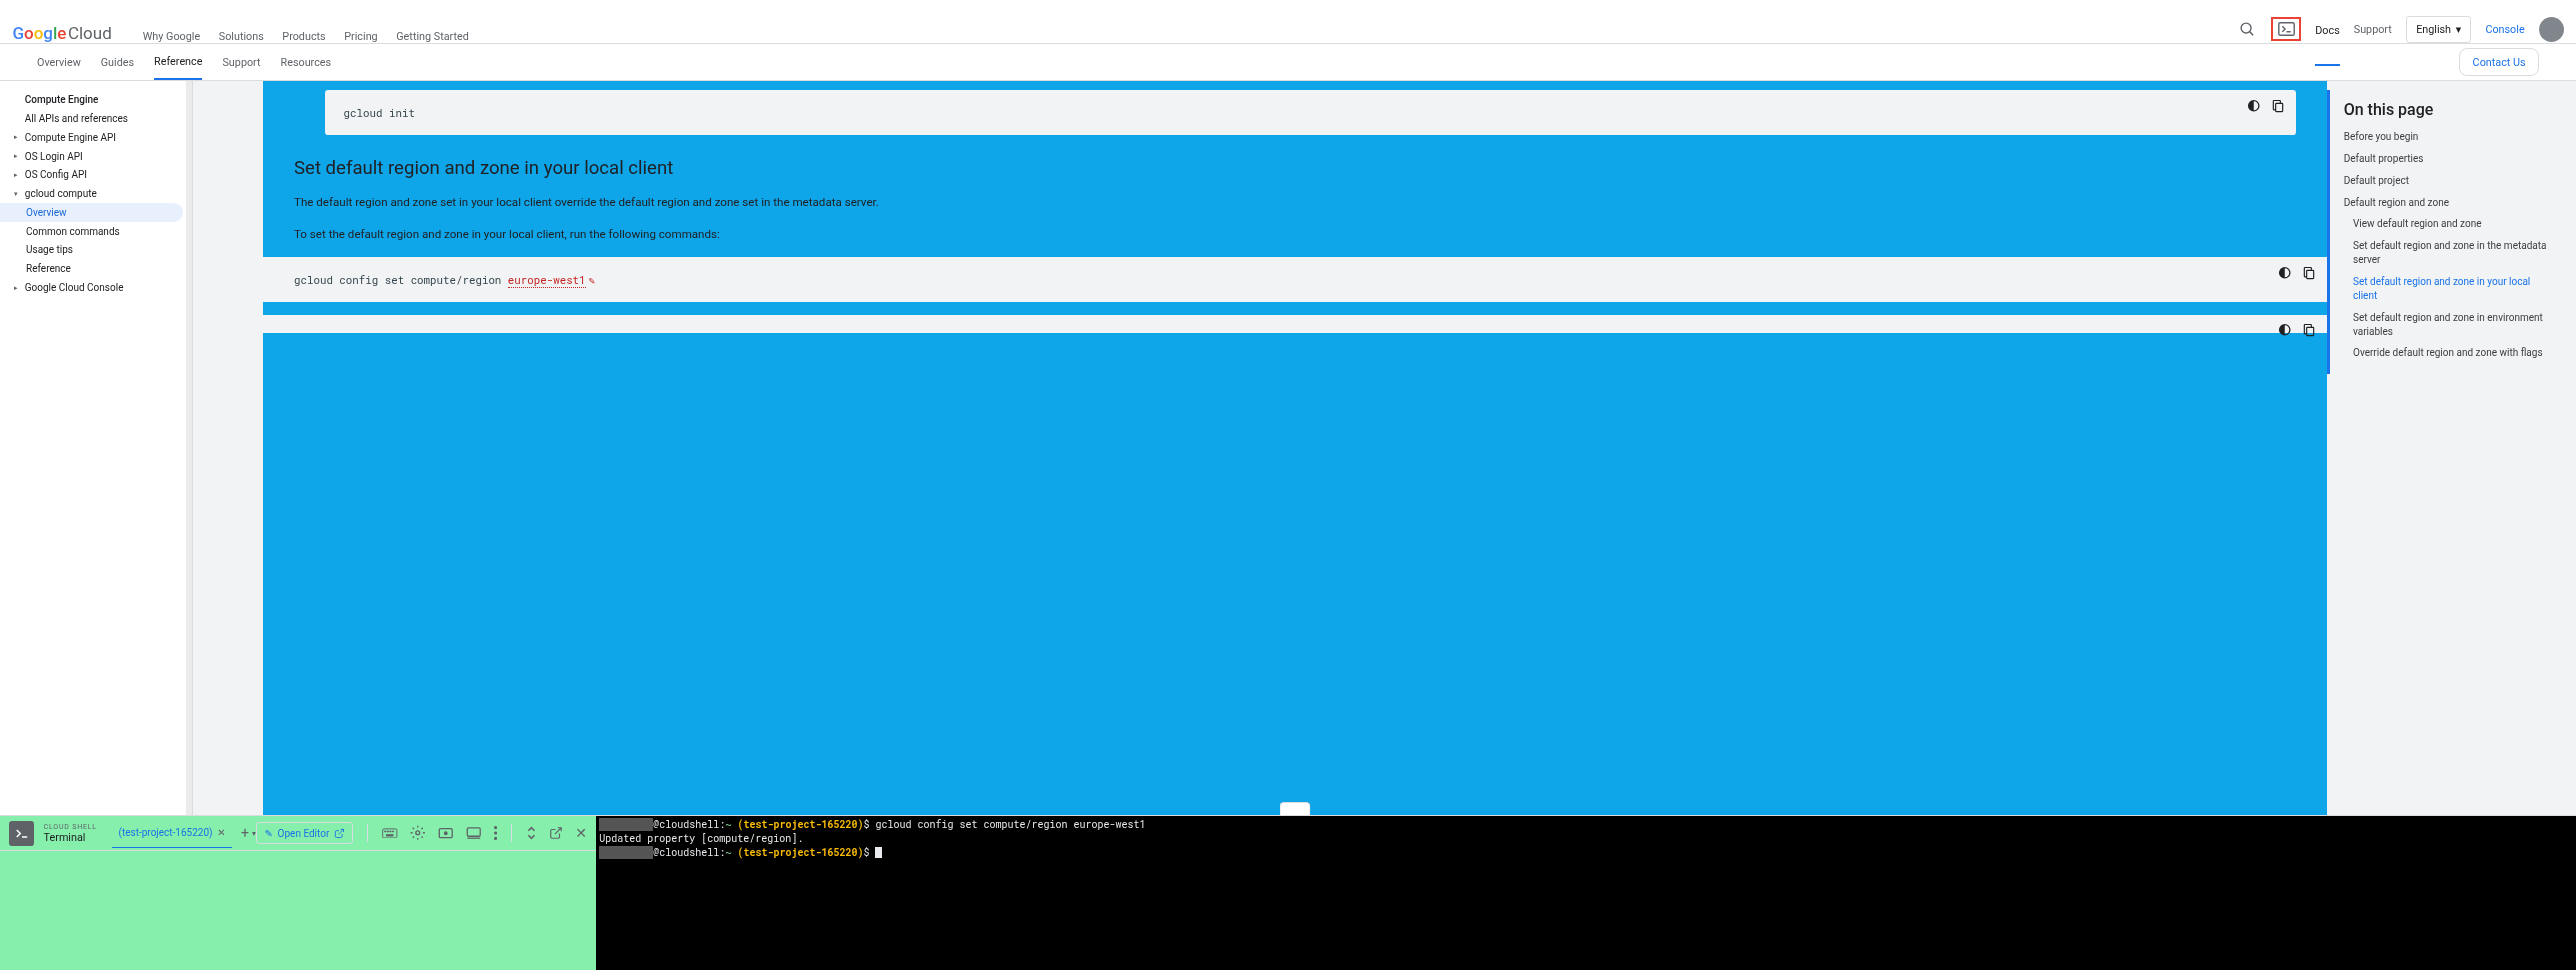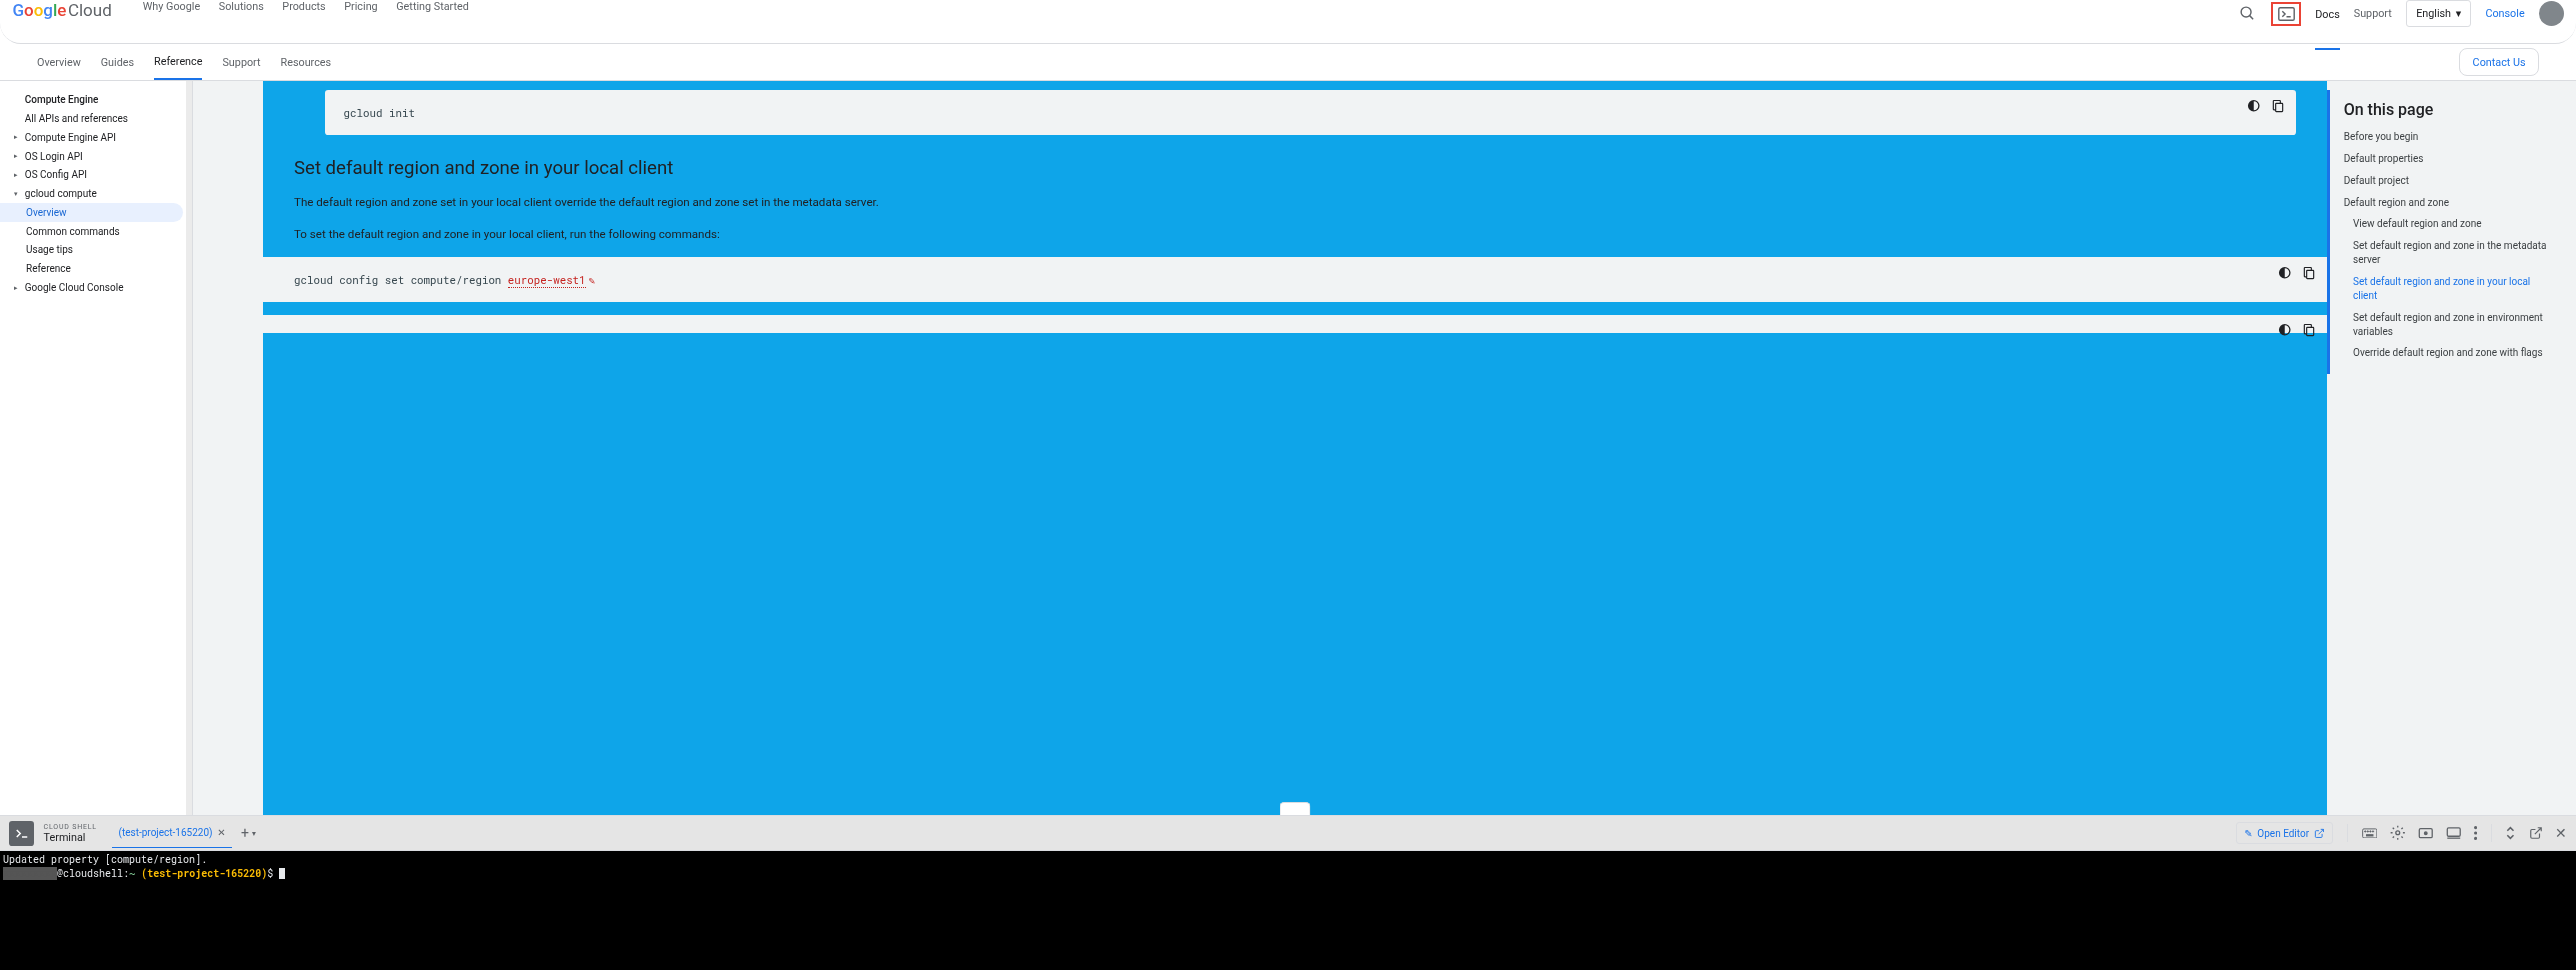--- a/index.html
+++ b/index.html
@@ -1,19 +1,19 @@
 <!DOCTYPE html>
 <html style="font-size:12.4px"><head>
   <meta charset="utf-8">
   <style>
     * { box-sizing: border-box; margin: 0; padding: 0; }
     body { font-family: 'Google Sans', Roboto, Arial, sans-serif; color: #202124; overflow: hidden; }
     
     
-    .header { height: 44px; display: flex; align-items: flex-start; padding: 0 12.4px; border-bottom: 0.8px solid #dadce0; border-radius: 21px; }
+    .header { height: 44px; display: flex; align-items: flex-end; padding: 0 12.4px; border-bottom: 0.8px solid #dadce0; }
     .logo { display: flex; align-items: center; font-size: 17px; font-weight: 400; margin-right: 31px; }
     .logo-g { font-weight: 500; }
     .logo .b { color: #4285F4; } .logo .r { color: #EA4335; } .logo .y { color: #FBBC05; } .logo .g { color: #34A853; }
     .logo-cloud { color: #5f6368; margin-left: 1.5px; }
     .nav-top { display: flex; gap: 18.6px; }
     .nav-top-item { color: #5f6368; font-size: 10.8px; cursor: pointer; }
     .header-right { margin-left: auto; display: flex; align-items: center; gap: 14px; }
     .icon-btn { width: 18.6px; height: 18.6px; display: flex; align-items: center; justify-content: center; cursor: pointer; color: #5f6368; }
     .cloudshell-highlight { border: 2.3px solid #EA4335; padding: 3.1px 4.6px; }
     .lang-select { border: 0.8px solid #dadce0; border-radius: 3.1px; padding: 6.2px 9.3px; font-size: 10.8px; display: flex; align-items: center; gap: 4.6px; cursor: pointer; }
@@ -52,21 +52,21 @@
     .drag-handle { position: absolute; bottom: -0.8px; left: 50%; transform: translateX(-50%); width: 31px; height: 14px; background: #fff; border: 0.8px solid #dadce0; border-radius: 4.6px 4.6px 0 0; border-bottom: none; }
     
     
     .toc { width: 240px; background: #f1f3f4; padding: 9.3px 14px; border-left: 3.1px solid #1a73e8; margin: 9.3px 9.3px 9.3px 0; align-self: flex-start; }
     .toc-title { font-weight: 500; font-size: 16px; margin-bottom: 7.7px; }
     .toc-item { font-size: 10px; color: #3c4043; padding: 3.9px 0; cursor: pointer; line-height: 1.4; }
     .toc-item.sub { padding-left: 9.3px; }
     .toc-item.active { color: #1a73e8; }
     
     
-    .shell-panel { height: 155px; border-top: 0.8px solid #dadce0; display: flex; flex-direction: column; background: #e5e5e5; }
+    .shell-panel { height: 155px; border-top: 0.8px solid #dadce0; display: flex; background: #86efac; }
     .shell-header { height: 35px; display: flex; align-items: center; padding: 0 9.3px; border-bottom: 0.8px solid #dadce0; }
     .shell-icon-box { width: 25px; height: 25px; background: #5f6368; border-radius: 3.1px; display: flex; align-items: center; justify-content: center; color: #fff; margin-right: 9.3px; }
     .shell-titles { display: flex; flex-direction: column; margin-right: 15.5px; }
     .shell-label { font-size: 7px; letter-spacing: 0.8px; color: #5f6368; }
     .shell-term { font-size: 10.8px; color: #202124; }
     .shell-tab { color: #1a73e8; font-size: 10px; padding: 9.3px 6.2px; border-bottom: 1.5px solid #1a73e8; display: flex; align-items: center; gap: 4.6px; }
     .shell-tab-close { color: #5f6368; cursor: pointer; }
     .shell-add { margin-left: 9.3px; color: #5f6368; display: flex; align-items: center; gap: 3.1px; cursor: pointer; }
     .shell-right { margin-left: auto; display: flex; align-items: center; gap: 14px; }
     .open-editor-btn { border: 0.8px solid #dadce0; border-radius: 3.1px; padding: 4.6px 7.7px; color: #1a73e8; font-size: 10px; display: flex; align-items: center; gap: 4.6px; cursor: pointer; }
@@ -325,17 +325,18 @@
         <span>
             <svg width="14" height="14" viewBox="0 0 24 24" fill="none" stroke="currentColor" stroke-width="2">
               <path d="M18 13v6a2 2 0 01-2 2H5a2 2 0 01-2-2V8a2 2 0 012-2h6M15 3h6v6M10 14L21 3"></path>
             </svg>
           </span>
         <span style="font-size:14px">✕</span>
       </div>
     </div>
   </div>
   <div class="terminal">
+    <div><span class="term-gray">xxxxxxxxx</span><span>@cloudshell:</span><span style="color:#81c995">~ </span><span class="term-yellow">(test-project-165220)</span><span>$ </span><span>gcloud config set compute/region europe-west1</span></div>
     <div>Updated property [compute/region].</div>
     <div><span class="term-gray">xxxxxxxxx</span><span>@cloudshell:</span><span style="color:#81c995">~ </span><span class="term-yellow">(test-project-165220)</span><span>$ </span><span class="term-cursor"></span></div>
   </div>
 </div>
 
 
 </body></html>

